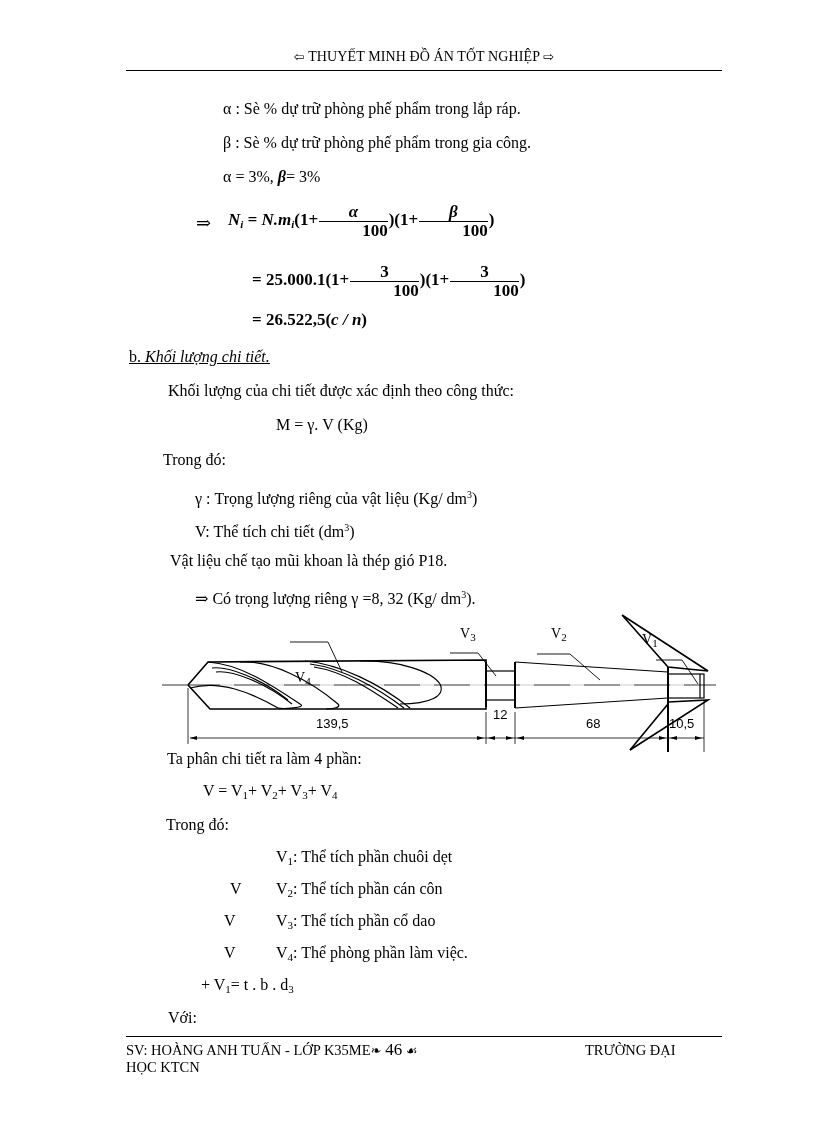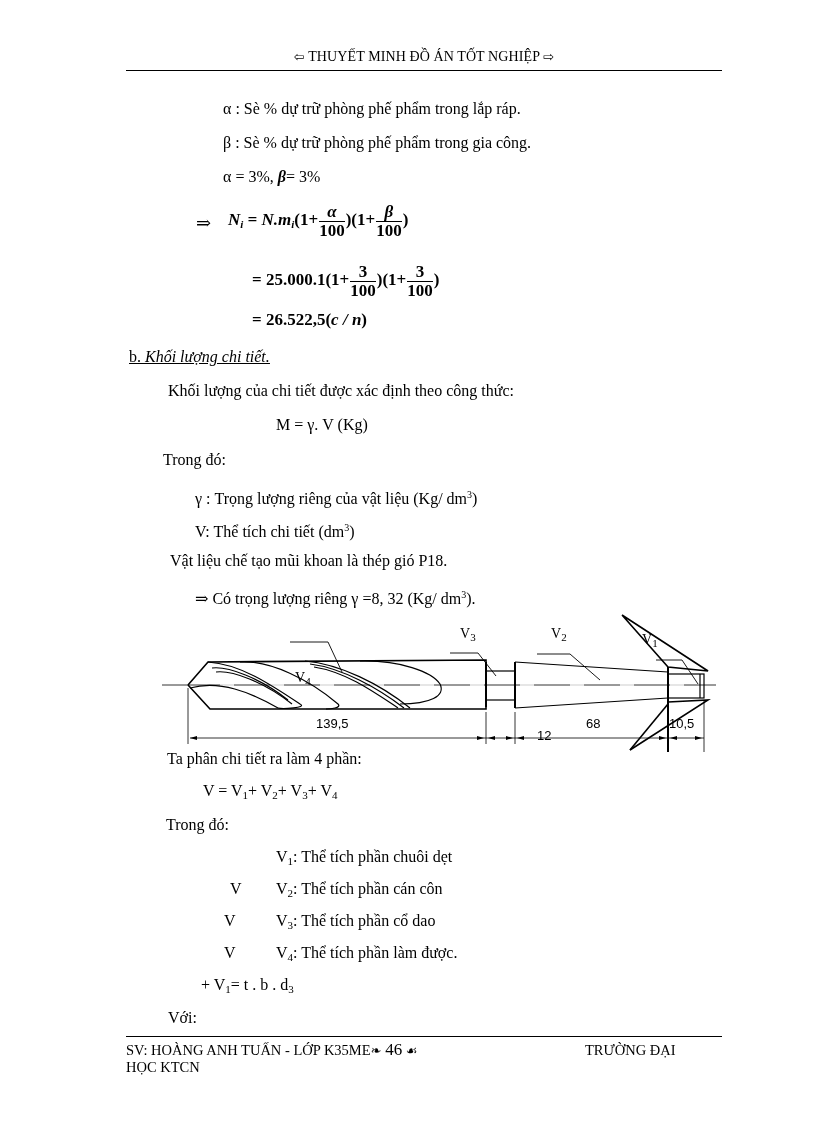--- a/index.html
+++ b/index.html
@@ -7,21 +7,21 @@
            font-family: "Liberation Serif", "DejaVu Serif", serif; color: #000; }
     .abs { position: absolute; white-space: nowrap; }
     .t { font-size: 16px; line-height: 20px; }
     .hdr { left: 126px; width: 596px; top: 49px; text-align: center; font-size: 14px; letter-spacing: 0.1px; }
     .hdr-rule { left: 126px; top: 70px; width: 596px; height: 0; border-top: 1px solid #000; }
     .ftr-rule { left: 126px; top: 1036px; width: 596px; height: 0; border-top: 1px solid #000; }
     .ftr { font-size: 14.5px; line-height: 18px; }
     .math { font-family: "Liberation Serif", serif; font-weight: bold; font-size: 17px; }
     .frac { display: inline-block; vertical-align: middle; text-align: center; margin: 0 1px; }
     .frac .num { display: block; border-bottom: 1px solid #000; padding: 0 2px; line-height: 18px; }
-    .frac .den { display: block; line-height: 18px; }
+    .frac .den { display: block; line-height: 18px; margin-left: 43px; }
     .it { font-style: italic; }
     .u { text-decoration: underline; }
     sub { font-size: 11px; vertical-align: -3px; }
     sup { font-size: 10px; vertical-align: 6px; }
     .dim { font-family: "Liberation Sans", sans-serif; font-size: 13px; }
     .lbl { font-family: "Liberation Serif", serif; font-size: 14px; }
     .glyph { font-family: "DejaVu Sans", sans-serif; font-size: 13px; }
   </style>
 </head>
 <body>
@@ -126,21 +126,21 @@
       <polygon points="506,126 499,124 499,128"></polygon>
       <polygon points="510,126 517,124 517,128"></polygon>
       <polygon points="542,126 535,124 535,128"></polygon>
     </g>
   </svg>
   <div class="abs lbl" style="left:135px; top:10px;margin-top:48px;"><span>V</span><sub>4</sub></div>
   <div class="abs lbl" style="left:300px; top:14px;"><span>V</span><sub>3</sub></div>
   <div class="abs lbl" style="left:391px; top:14px;"><span>V</span><sub>2</sub></div>
   <div class="abs lbl" style="left:482px; top:20px;"><span>V</span><sub>1</sub></div>
   <div class="abs dim" style="left:156px; top:104px;">139,5</div>
-  <div class="abs dim" style="left:333px; top:116px;margin-left:44px;">12</div>
+  <div class="abs dim" style="left:333px; top:95px;">12</div>
   <div class="abs dim" style="left:426px; top:104px;">68</div>
   <div class="abs dim" style="left:509px; top:104px;">10,5</div>
 </div>
 
 <div class="abs t" style="left:167px; top:749px;">Ta phân chi tiết  ra làm  4 phần:</div>
 <div class="abs t" style="left:203px; top:781px;">
   <span>V = V</span><sub>1</sub><span>+ V</span><sub>2</sub><span>+ V</span><sub>3</sub><span>+ V</span><sub>4</sub>
 </div>
 <div class="abs t" style="left:166px; top:815px;">Trong đó:</div>
 
@@ -150,21 +150,21 @@
 <div class="abs t" style="left:230px; top:879px;">V</div>
 <div class="abs t" style="left:276px; top:879px;">
   <span>V</span><sub>2</sub><span>: Thể tích phần cán côn</span>
 </div>
 <div class="abs t" style="left:224px; top:911px;">V</div>
 <div class="abs t" style="left:276px; top:911px;">
   <span>V</span><sub>3</sub><span>: Thể tích phần cổ dao</span>
 </div>
 <div class="abs t" style="left:224px; top:943px;">V</div>
 <div class="abs t" style="left:276px; top:943px;">
-  <span>V</span><sub>4</sub><span>: Thể tích phần làm  được.</span>
+  <span>V</span><sub>4</sub><span>: Thể phòng phần làm  việc.</span>
 </div>
 <div class="abs t" style="left:201px; top:975px;">
   <span>+ V</span><sub>1</sub><span>= t . b . d</span><sub>3</sub>
 </div>
 <div class="abs t" style="left:168px; top:1008px;">Với:</div>
 
 <div class="abs ftr-rule"></div>
 <div class="abs ftr" style="left:126px; top:1041px;">
   <span>SV: HOÀNG ANH TUẤN - LỚP K35ME</span><span class="glyph">❧</span>
   <span style="font-size:17px;">46</span>

